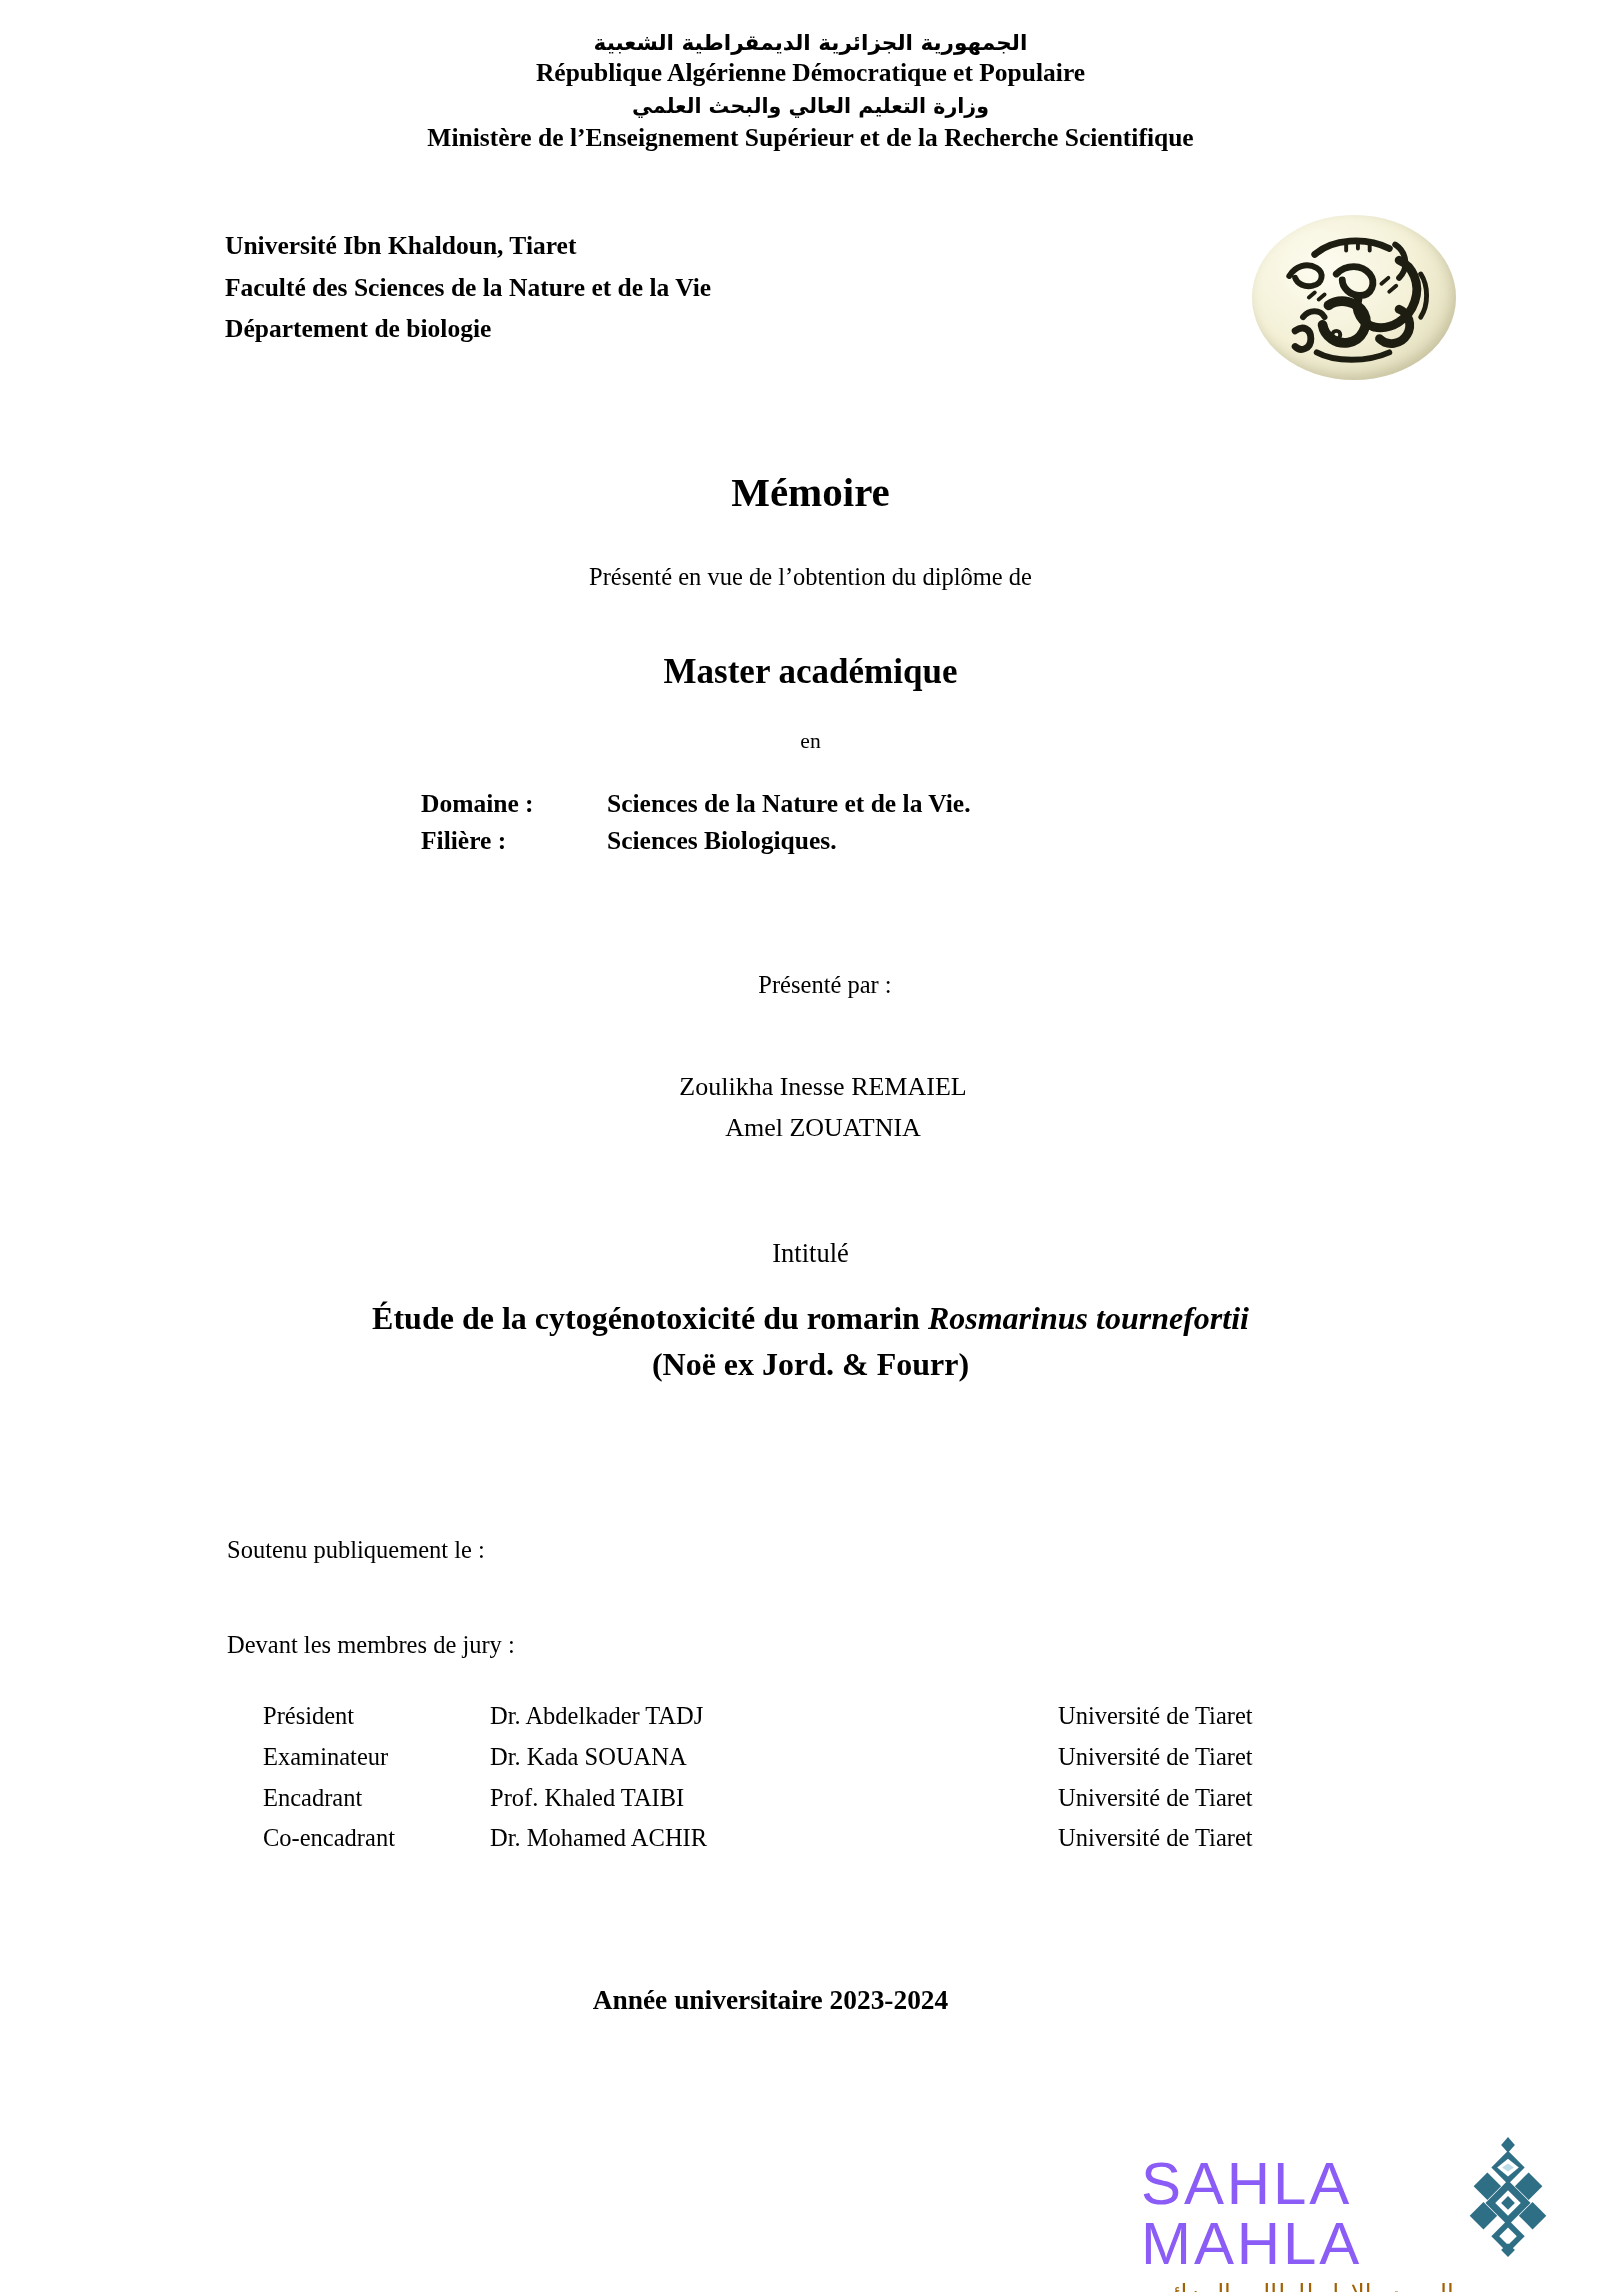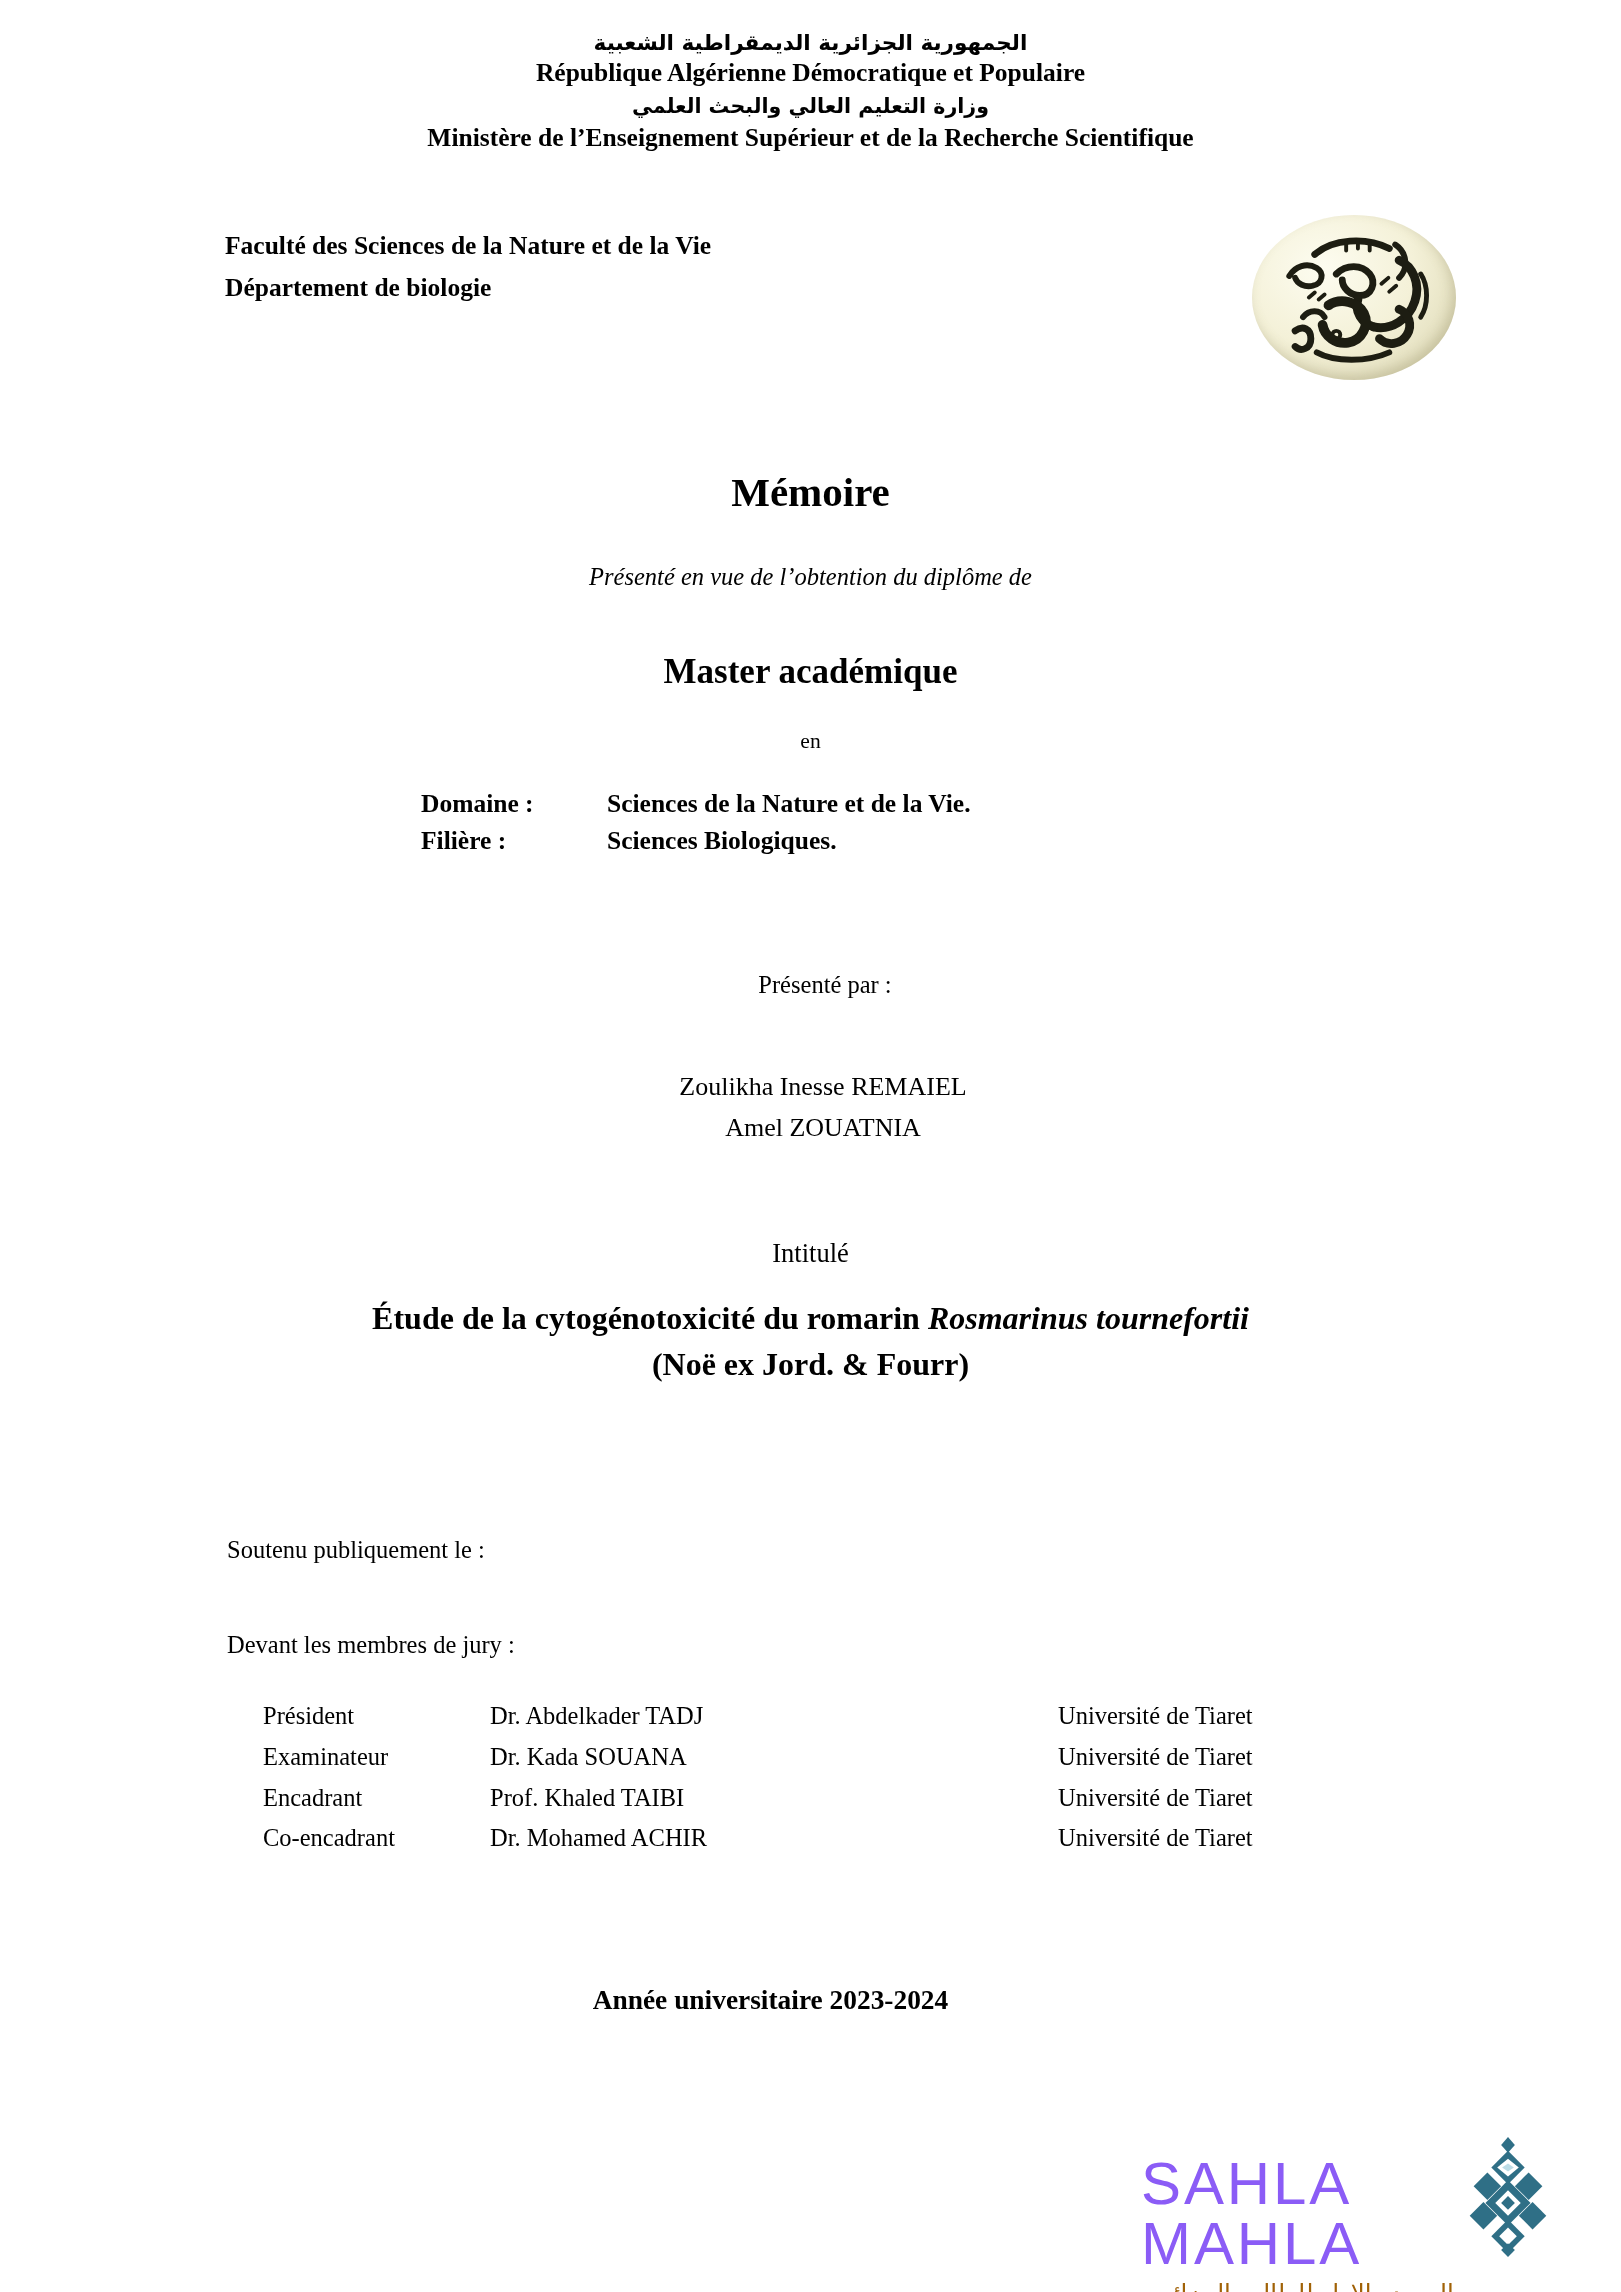--- a/index.html
+++ b/index.html
@@ -89,21 +89,20 @@
   .memoire {
     text-align: center;
     font-weight: bold;
     font-size: 41px;
     margin-top: 57px;
   }
   .presente-vue {
     text-align: center;
     font-size: 24.5px;
     margin-top: 47px;
-    font-style: italic;
   }
   .master {
     text-align: center;
     font-weight: bold;
     font-size: 35px;
     margin-top: 61px;
   }
   .en-word {
     text-align: center;
     font-size: 21.6px;
@@ -228,20 +227,21 @@
 
   <div class="header">
     <div class="hdr-ar">الجمهورية الجزائرية الديمقراطية الشعبية</div>
     <div class="hdr-fr">République Algérienne Démocratique et Populaire</div>
     <div class="hdr-ar2">وزارة التعليم العالي والبحث العلمي</div>
     <div class="hdr-fr2">Ministère de l’Enseignement Supérieur et de la Recherche Scientifique</div>
   </div>
 
   <div class="univ-row">
     <div class="univ-block">
+      <div>Université Ibn Khaldoun, Tiaret</div>
       <div>Faculté des Sciences de la Nature et de la Vie</div>
       <div>Département de biologie</div>
     </div>
 
     <div class="logo-wrap">
       <div class="logo-oval">
         <svg width="204" height="165" viewBox="0 0 208 168" aria-hidden="true">
           <g fill="none" stroke="#1d1d12" stroke-linecap="round" stroke-linejoin="round">
             <path d="M64 40 C82 24, 116 22, 140 34" stroke-width="7"></path>
             <path d="M146 30 C158 38, 160 54, 150 64" stroke-width="6"></path>

